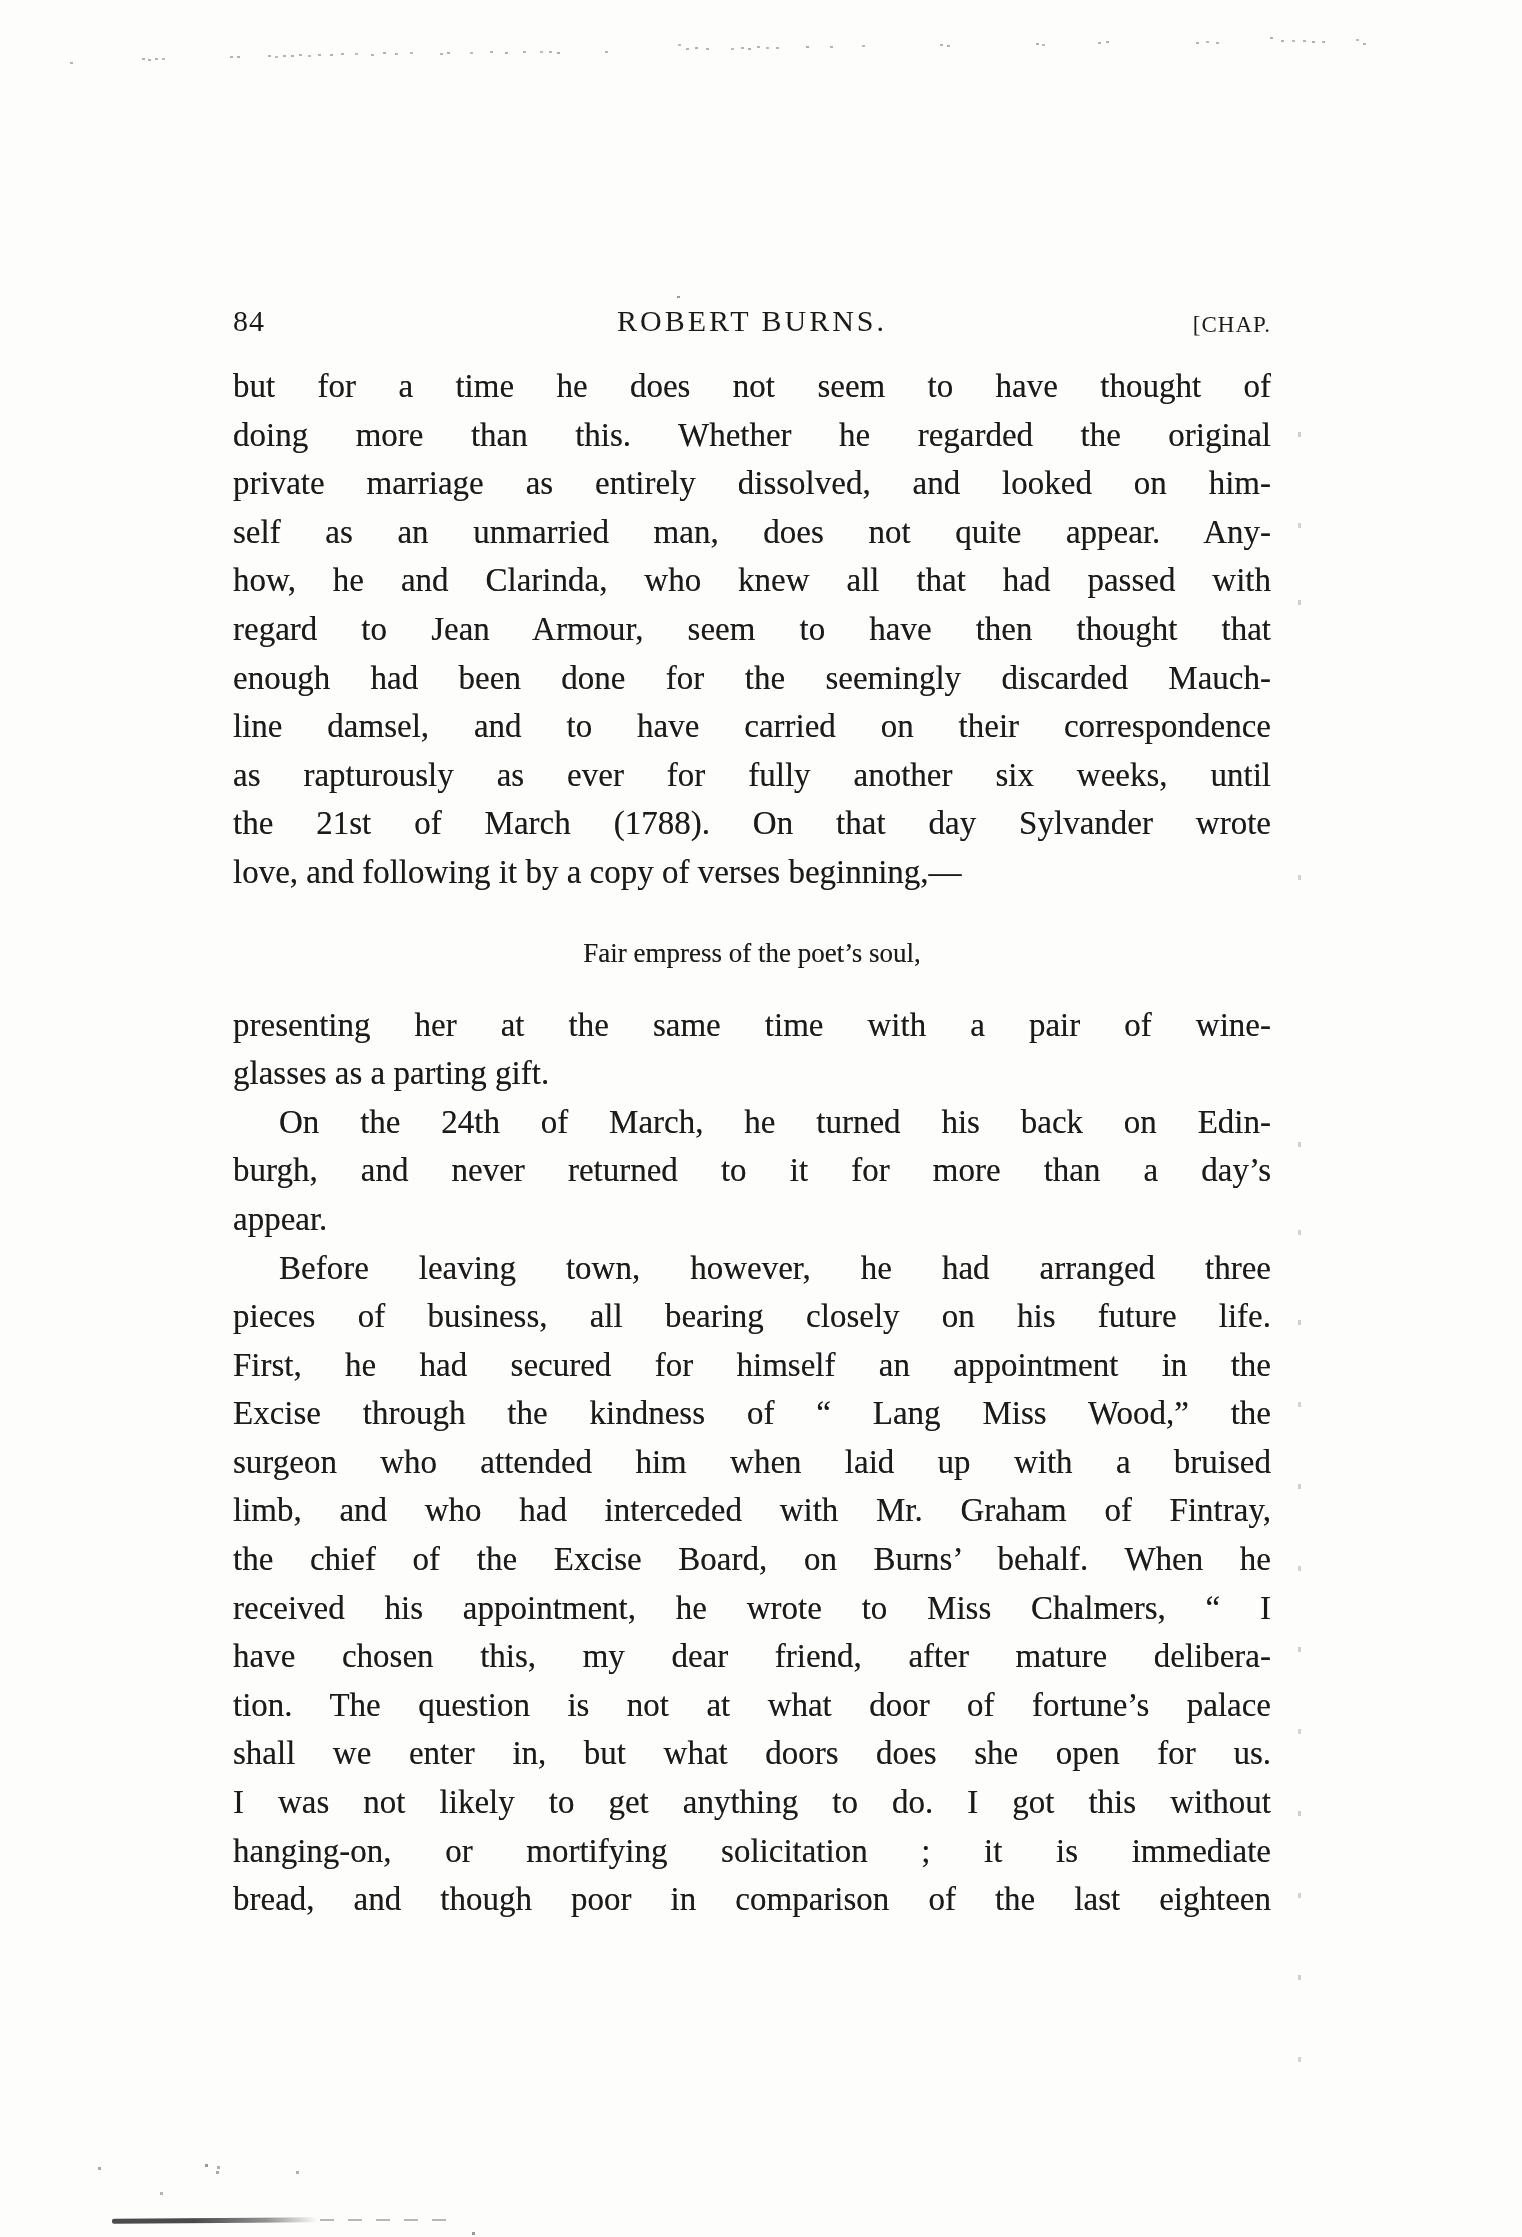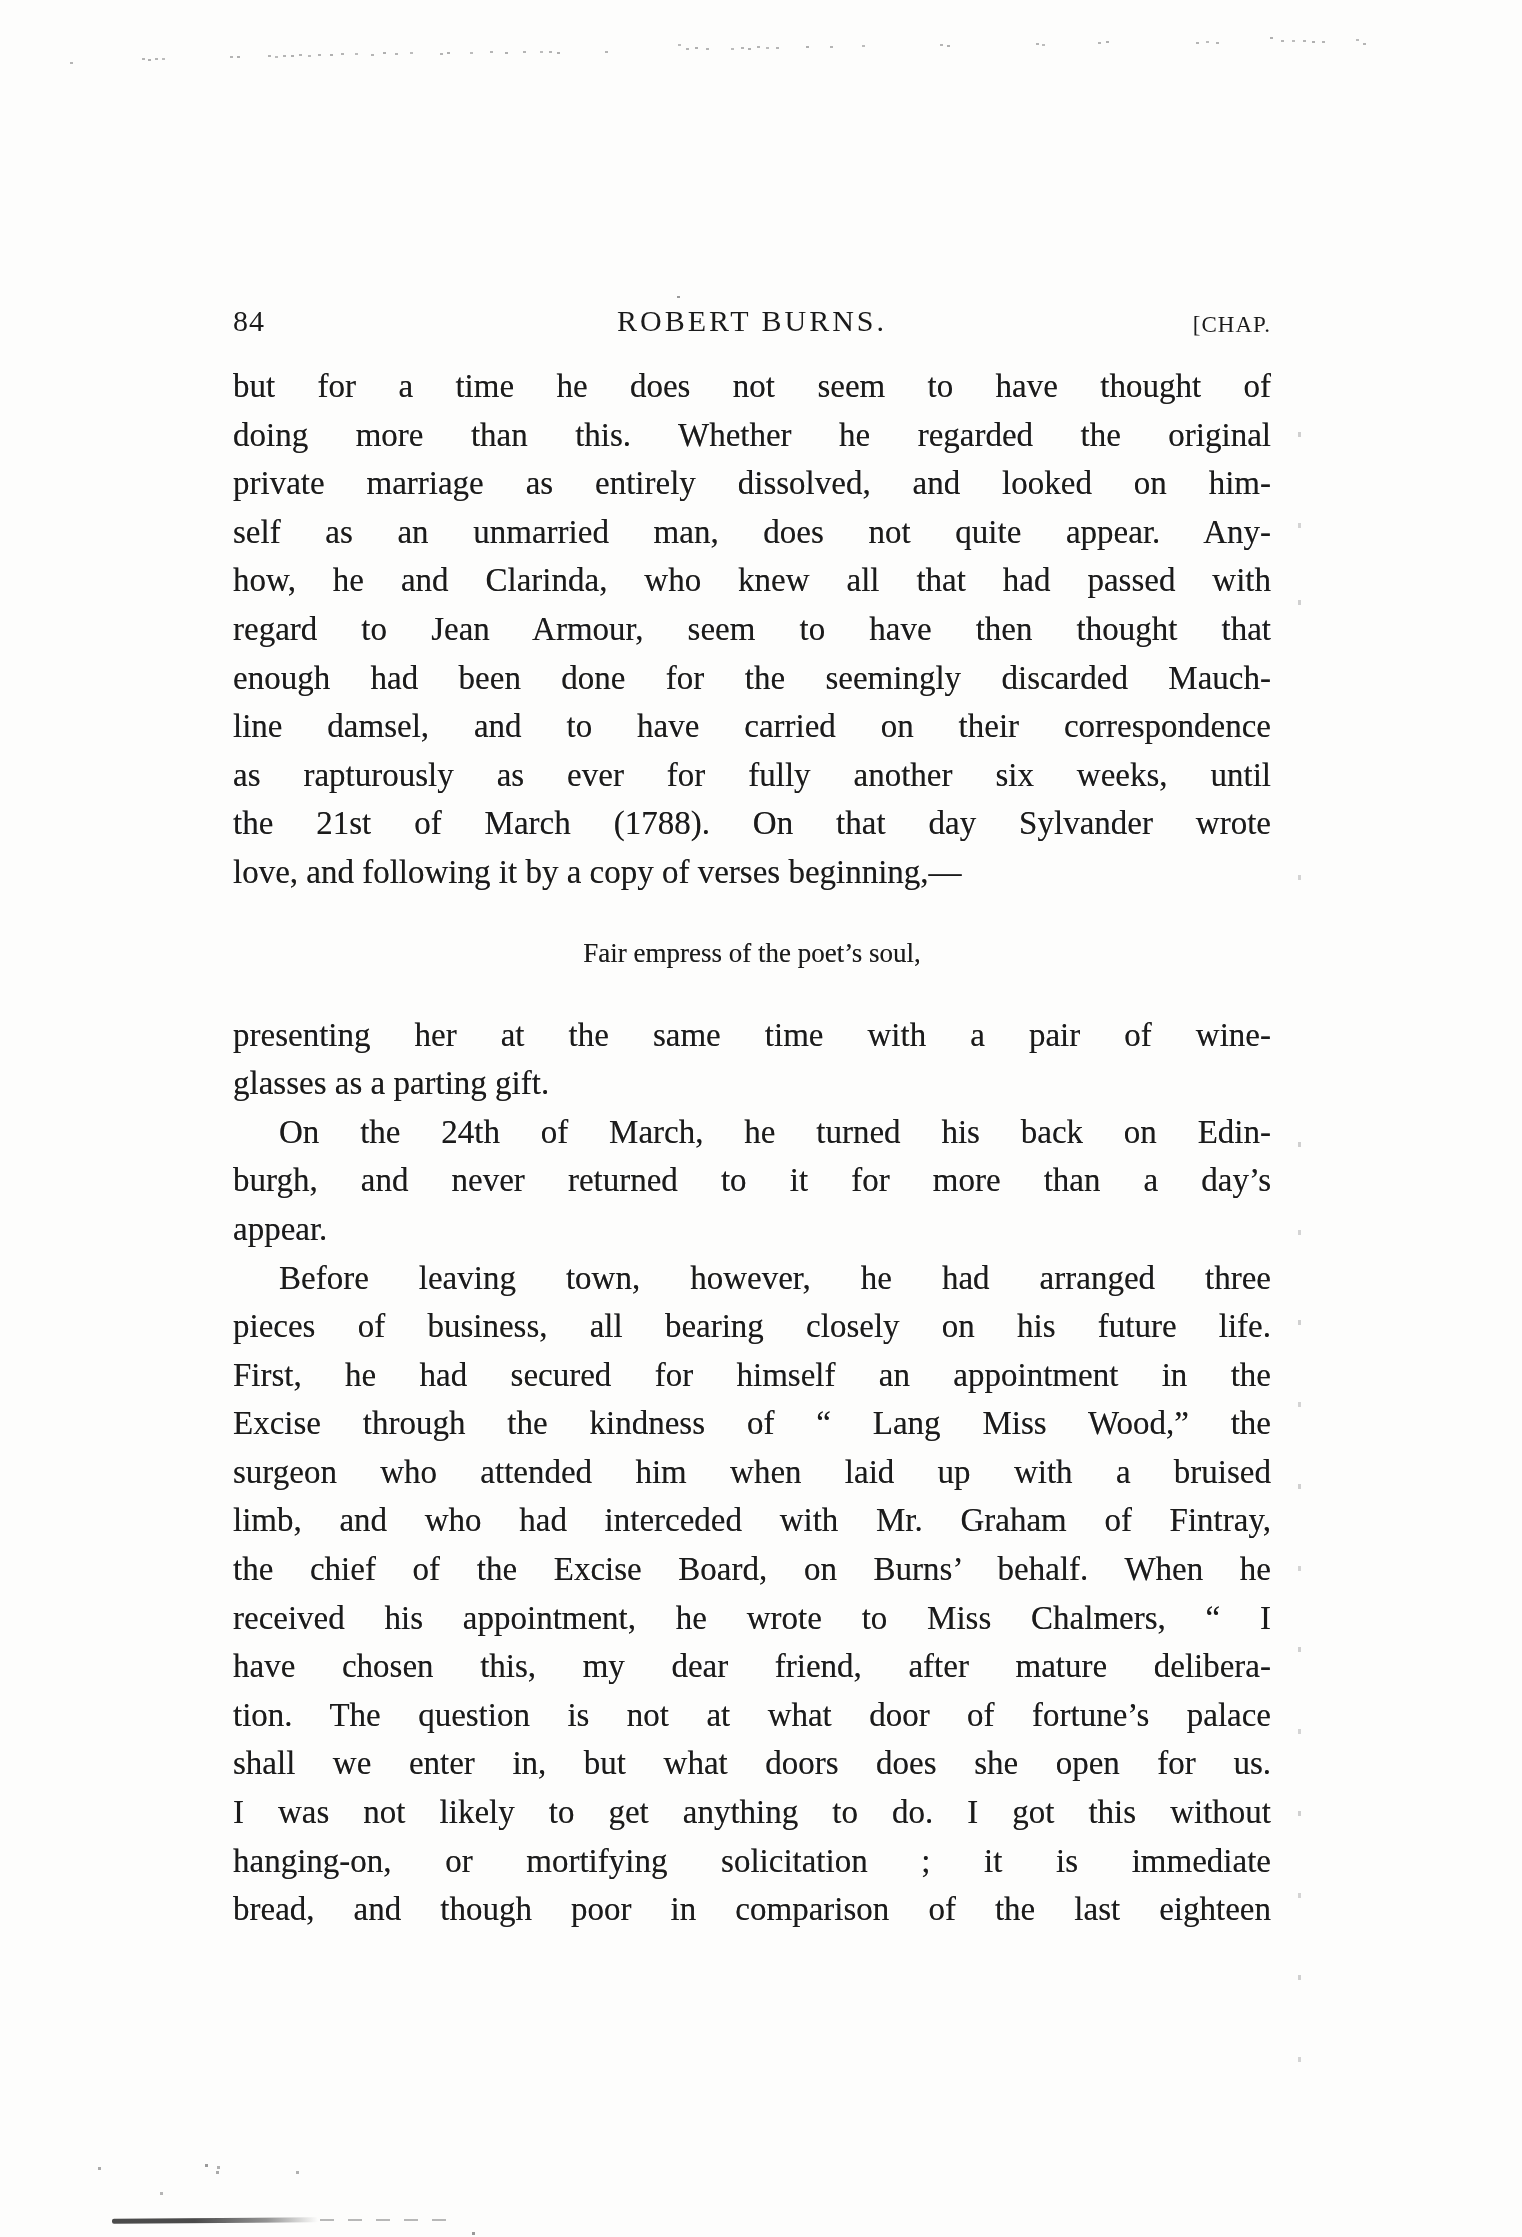--- a/index.html
+++ b/index.html
@@ -29,21 +29,21 @@
     text-align-last:justify;
     -moz-text-align-last:justify;
     white-space:nowrap;
     text-shadow:0 0 0.5px rgba(20,20,20,0.55);
   }
   .line.last{ text-align-last:left; -moz-text-align-last:left; }
   .line.indent{ text-indent:46px; }
   .verse-line{
     text-align:center; text-align-last:center;
     font-size:27px; height:44px; line-height:44px;
-    margin-top:34px; margin-bottom:36px;
+    margin-top:34px; margin-bottom:26px;
     text-shadow:0 0 0.5px rgba(20,20,20,0.5);
   }
   
   .noise-top{
     position:absolute; left:0; top:0; width:3px; height:2px; background:transparent;
     box-shadow:
       70px 62px 0 0 #b5b5b5,142px 58px 0 0 #b5b5b5,148px 59px 0 0 #b0b0b0,
       155px 58px 0 0 #b5b5b5,162px 58px 0 0 #bcbcbc,230px 56px 0 0 #b5b5b5,
       237px 56px 0 0 #b0b0b0,268px 55px 0 0 #b5b5b5,275px 56px 0 0 #bcbcbc,
       283px 55px 0 0 #b5b5b5,291px 55px 0 0 #b0b0b0,299px 54px 0 0 #b5b5b5,

